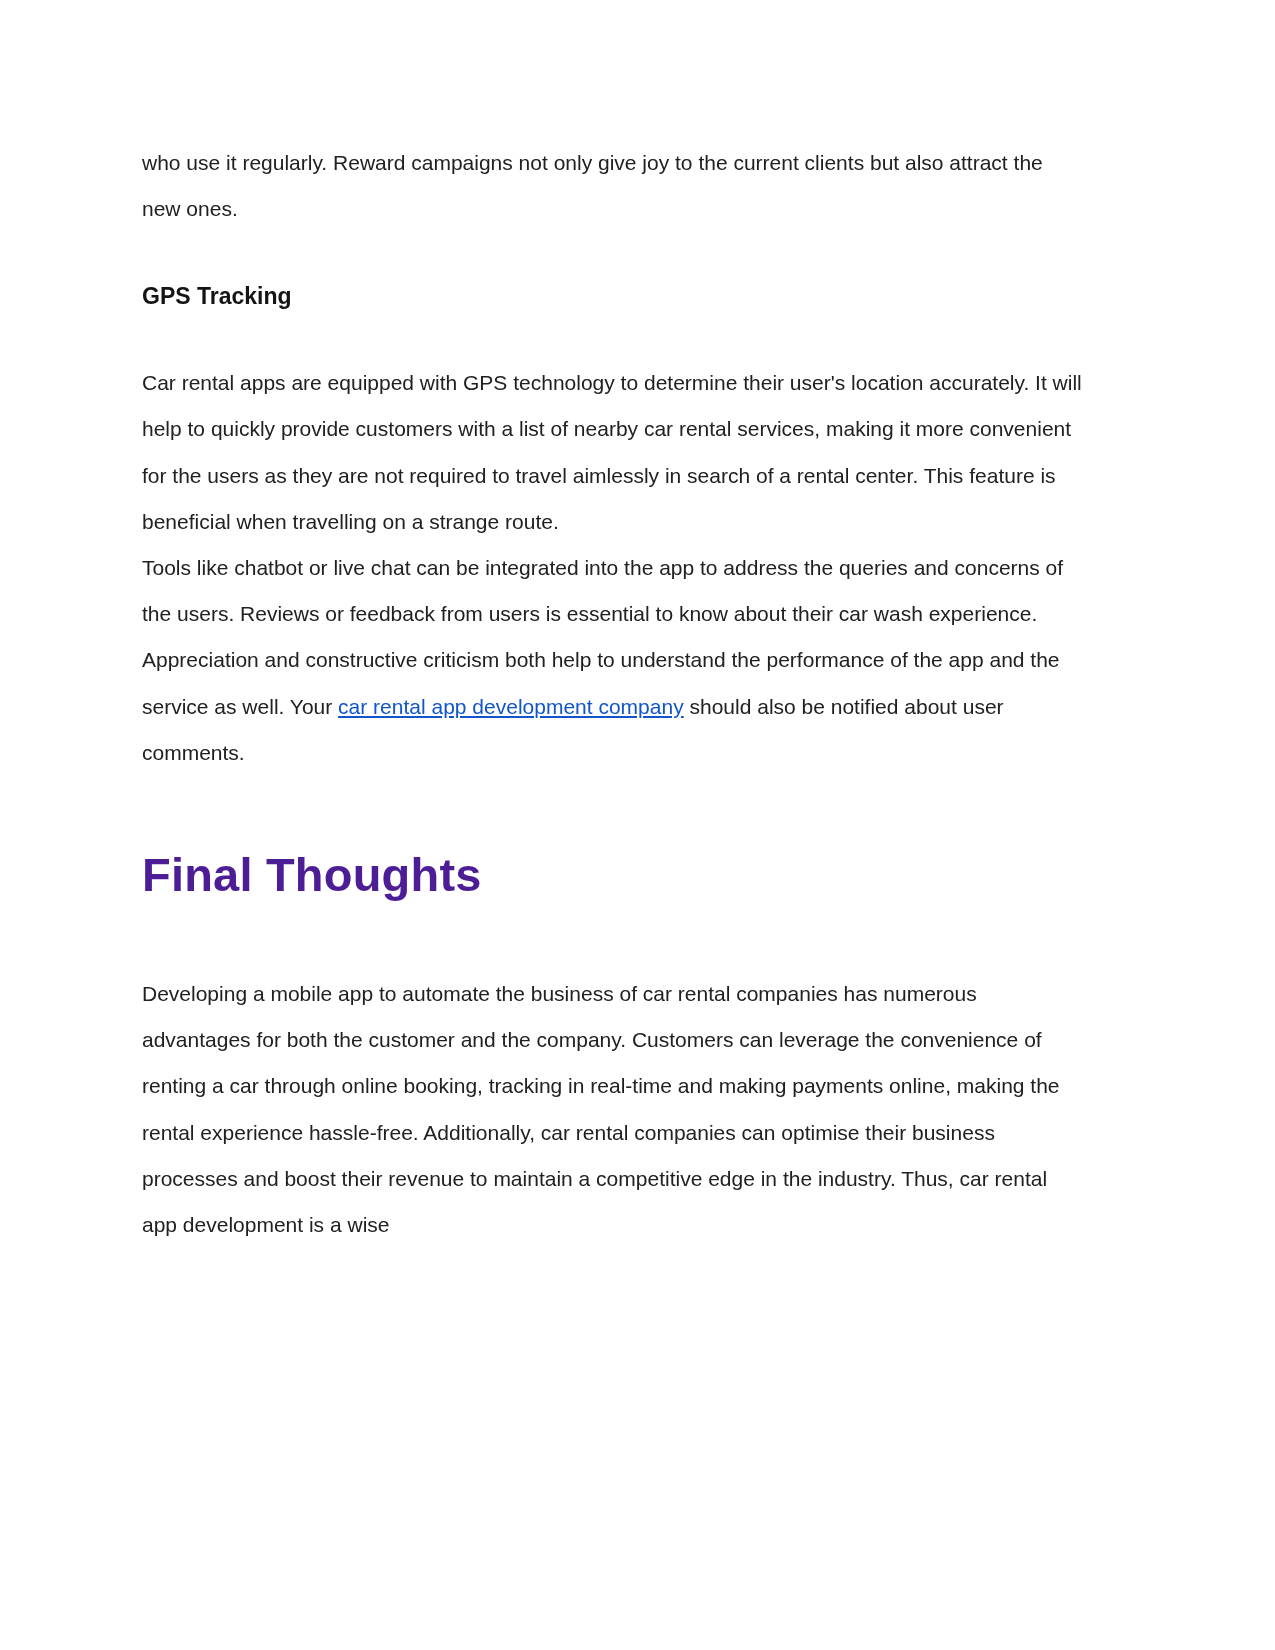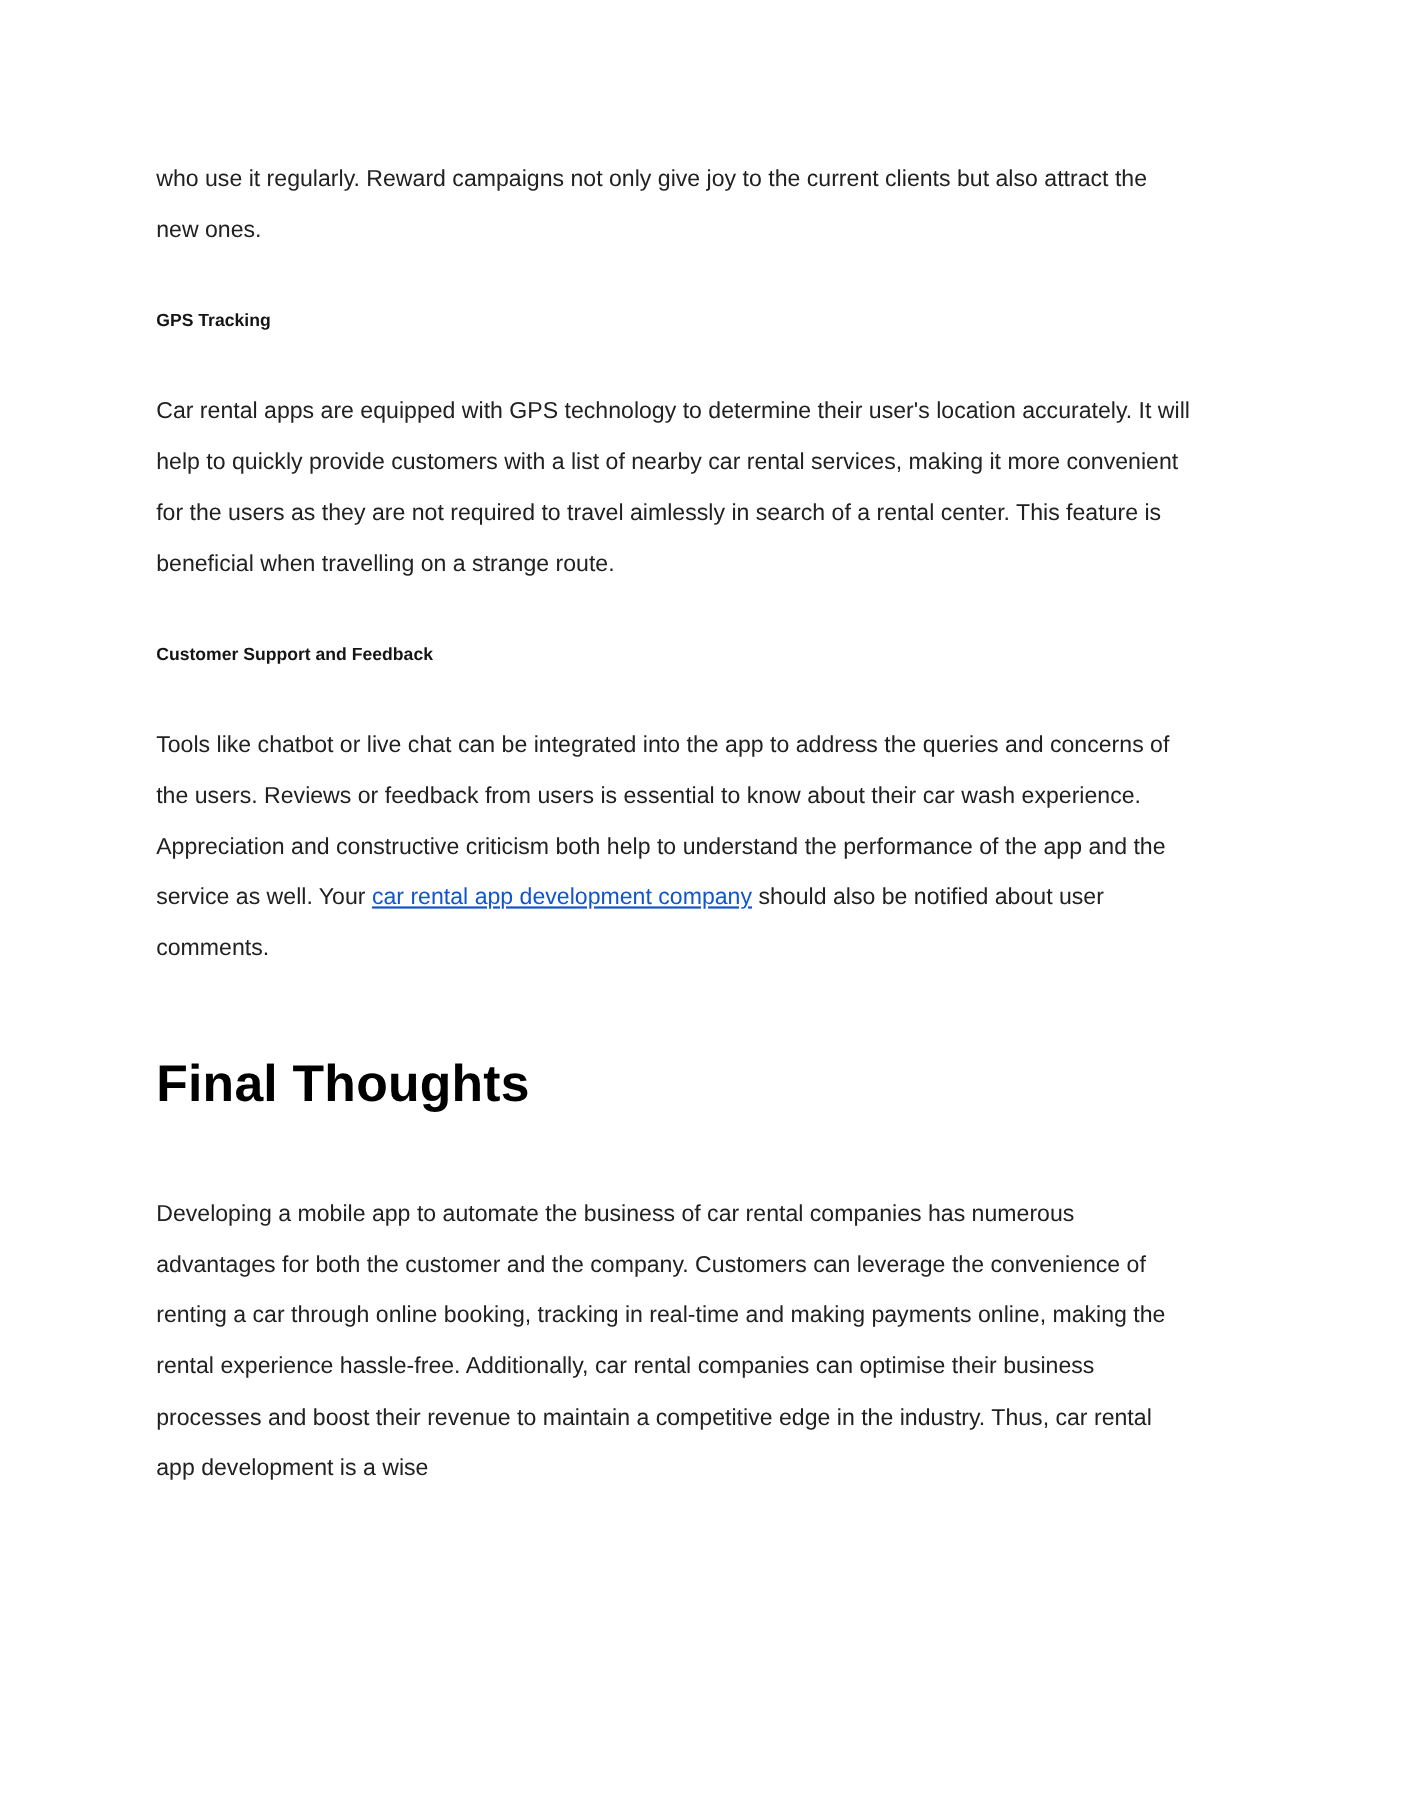--- a/index.html
+++ b/index.html
@@ -25,51 +25,50 @@
   }
   p.body-text {
     margin: 0;
     font-size: 21px;
     line-height: 2.2;
     font-weight: 400;
     color: #212121;
   }
   h3.subheading {
     margin: 50px 0 48px 0;
-    font-size: 16px;
+    font-size: 23px;
     line-height: 1.3;
     font-weight: 700;
     color: #141414;
   }
   h1.main-heading {
     margin: 68px 0 66px 0;
     font-size: 47px;
     line-height: 1.3;
     font-weight: 700;
     letter-spacing: 0.2px;
-    color: #000000;
+    color: #4c1d95;
   }
   a.doc-link {
     color: #1155cc;
     cursor: pointer;
   }
 </style>
 </head>
 <body>
 
 <div class="page">
   <div class="content">
 
     <p class="body-text">who use it regularly. Reward campaigns not only give joy to the current clients but also attract the new ones.</p>
 
     <h3 class="subheading">GPS Tracking</h3>
 
     <p class="body-text">Car rental apps are equipped with GPS technology to determine their user's location accurately. It will help to quickly provide customers with a list of nearby car rental services, making it more convenient for the users as they are not required to travel aimlessly in search of a rental center. This feature is beneficial when travelling on a strange route.</p>
 
-    <h3 class="subheading">Customer Support and Feedback</h3>
 
     <p class="body-text"><span>Tools like chatbot or live chat can be integrated into the app to address the queries and concerns of the users. Reviews or feedback from users is essential to know about their car wash experience. Appreciation and constructive criticism both help to understand the performance of the app and the service as well. Your </span><a class="doc-link" href="#">car rental app development company</a><span> should also be notified about user comments.</span></p>
 
     <h1 class="main-heading">Final Thoughts</h1>
 
     <p class="body-text">Developing a mobile app to automate the business of car rental companies has numerous advantages for both the customer and the company. Customers can leverage the convenience of renting a car through online booking, tracking in real-time and making payments online, making the rental experience hassle-free. Additionally, car rental companies can optimise their business processes and boost their revenue to maintain a competitive edge in the industry. Thus, car rental app development is a wise</p>
 
   </div>
 </div>
 

